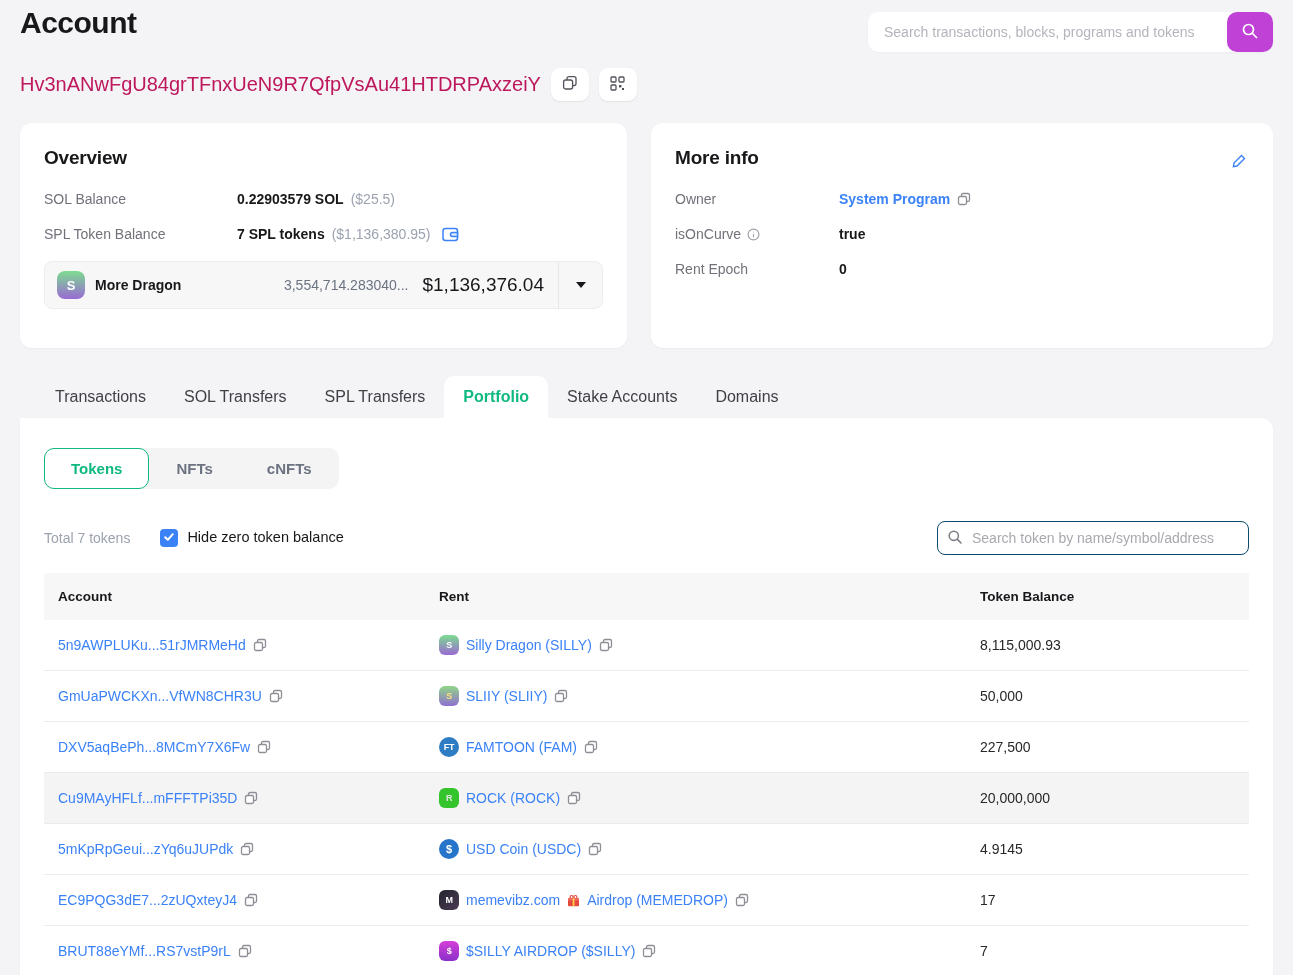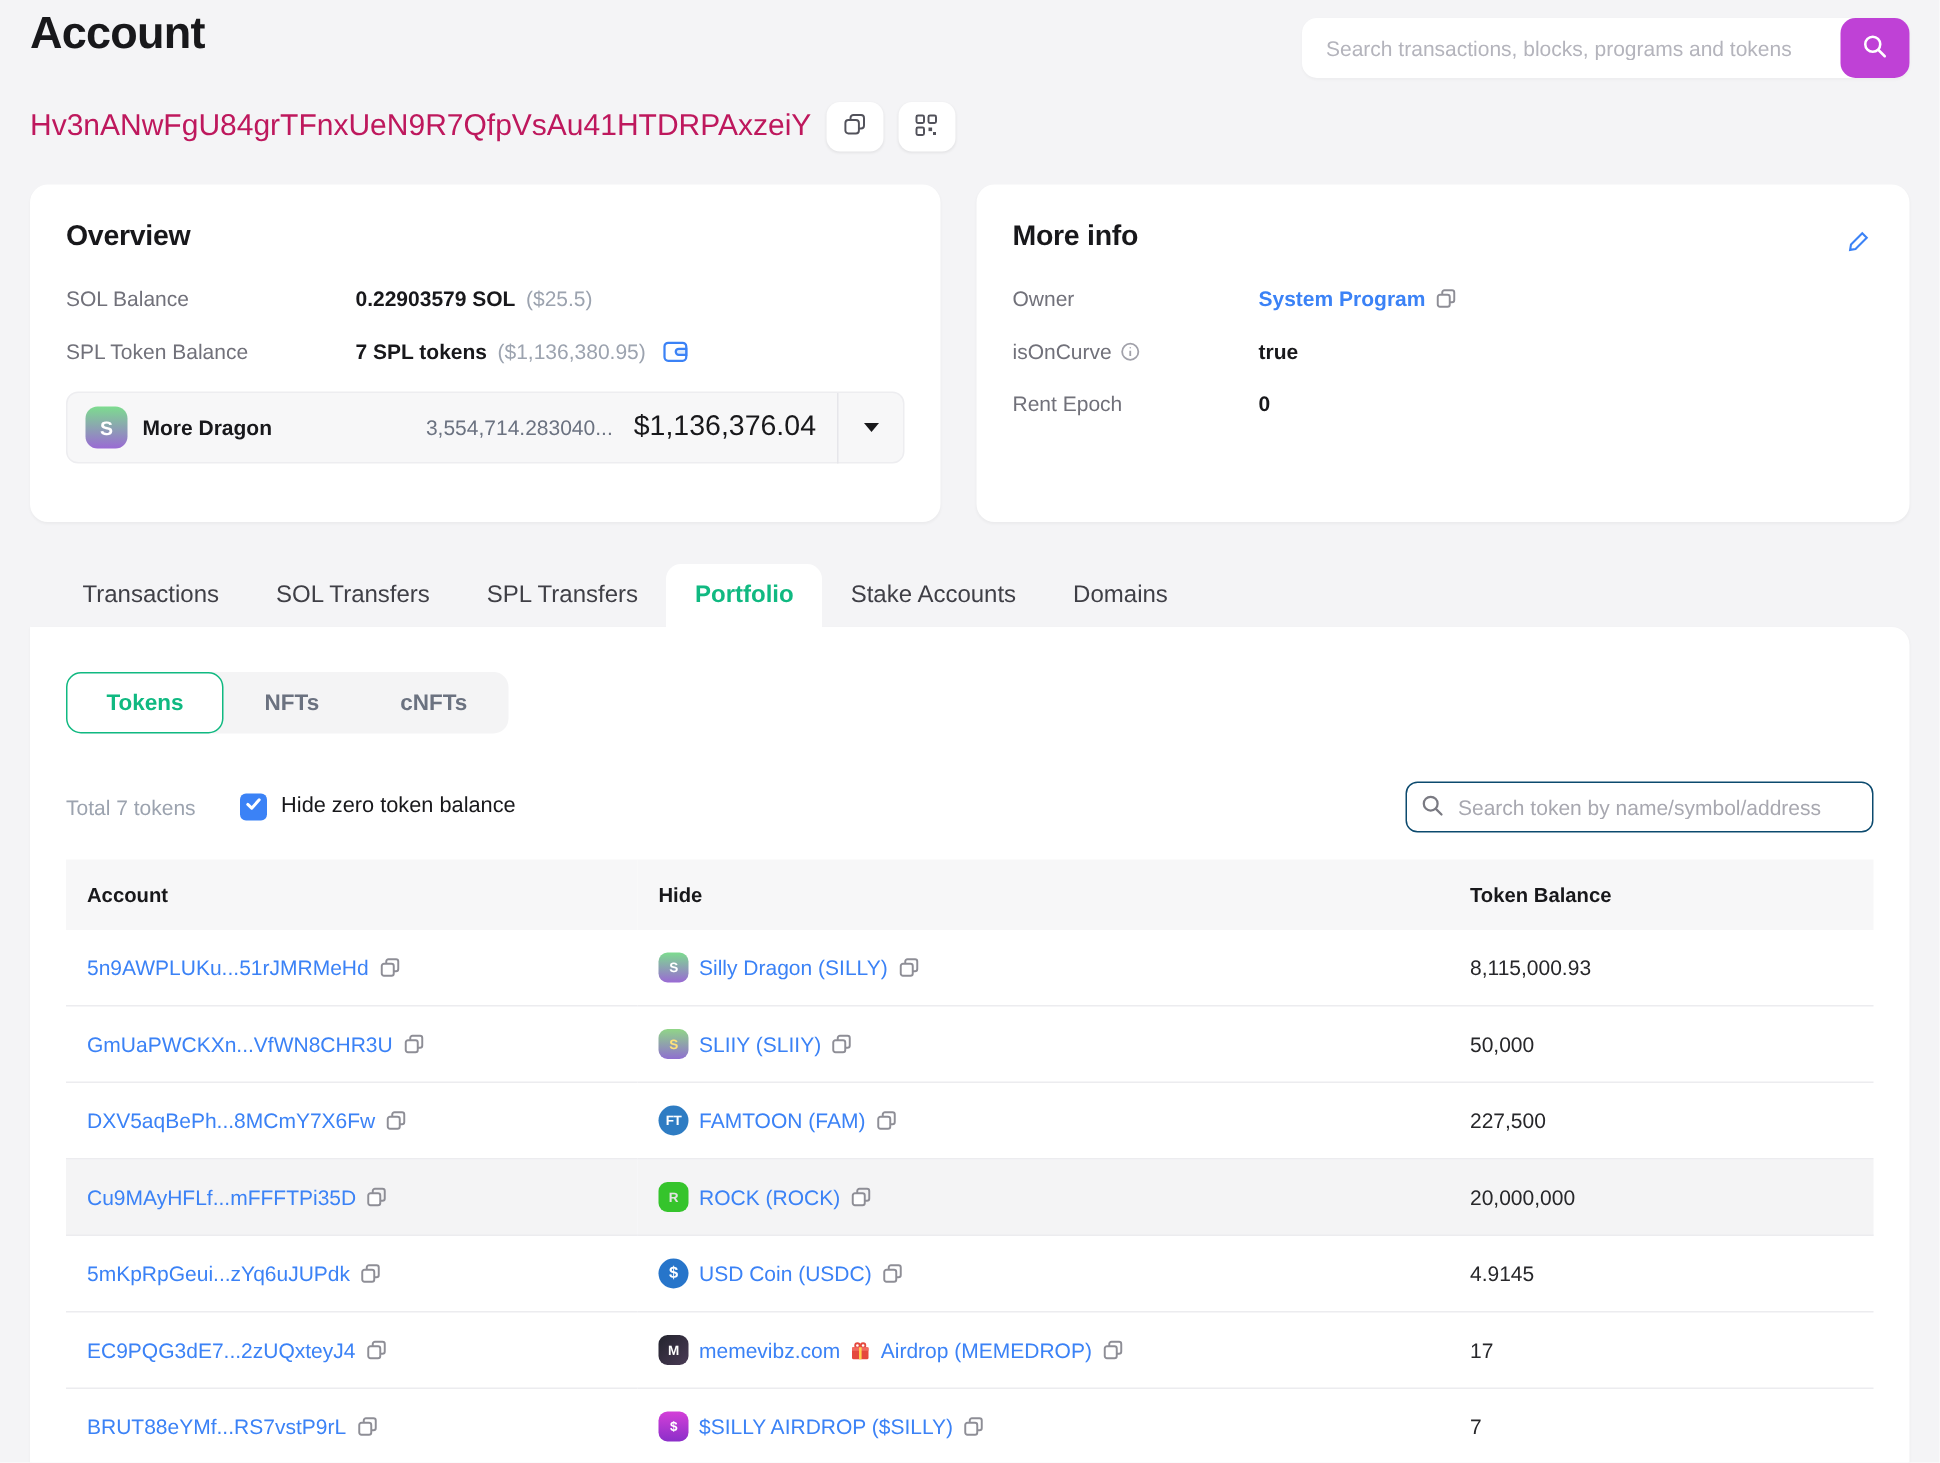--- a/index.html
+++ b/index.html
@@ -279,21 +279,21 @@
 
     <table>
       <colgroup>
           <col class="c-account">
           <col class="c-token">
           <col>
         </colgroup>
       <thead>
         <tr>
           <th>Account</th>
-          <th>Hide</th>
+          <th>Rent</th>
           <th>Token Balance</th>
         </tr>
       </thead>
       <tbody>
           <tr>
             <td>
               <div class="cell-flex">
                 <a class="cell-link">5n9AWPLUKu...51rJMRMeHd</a>
                 <span class="copy-ic">
                   <svg width="14" height="14" viewBox="0 0 14 14" fill="none" stroke="#8e8e96" stroke-width="1.3">

